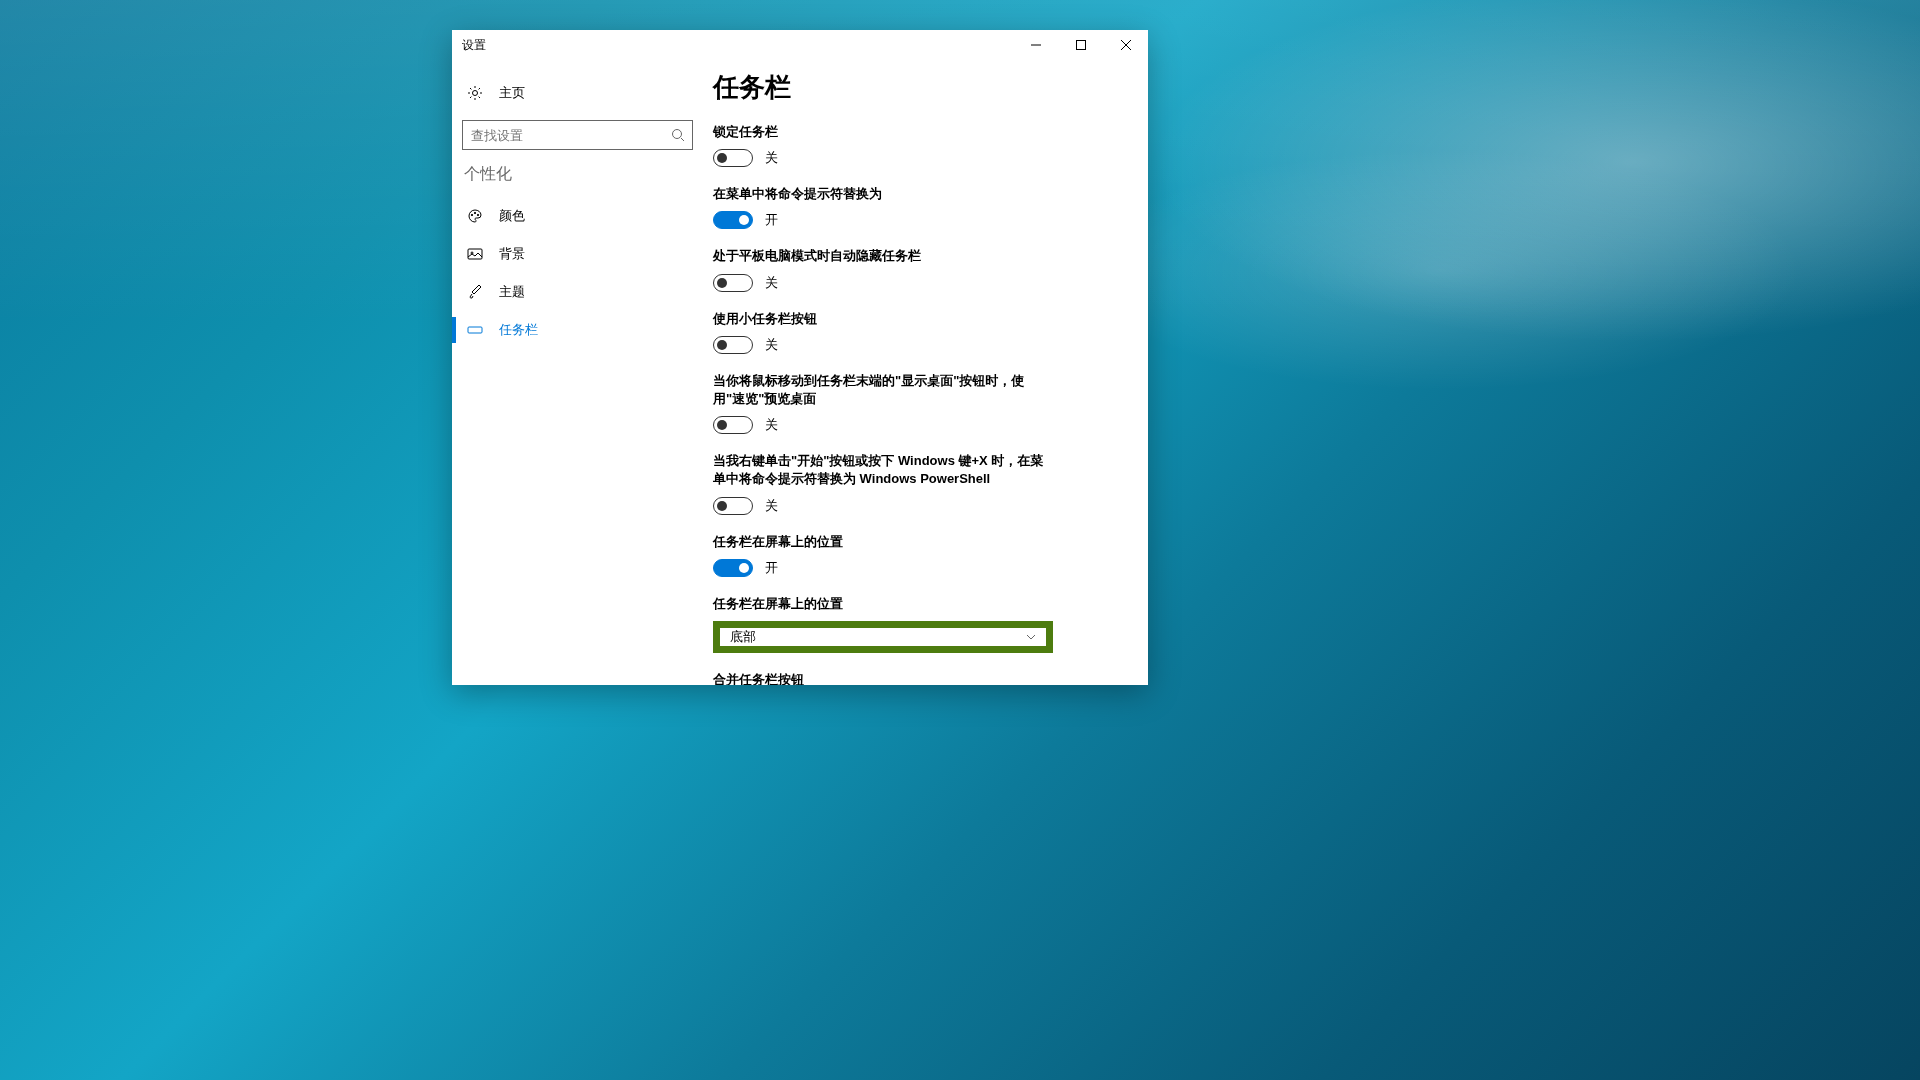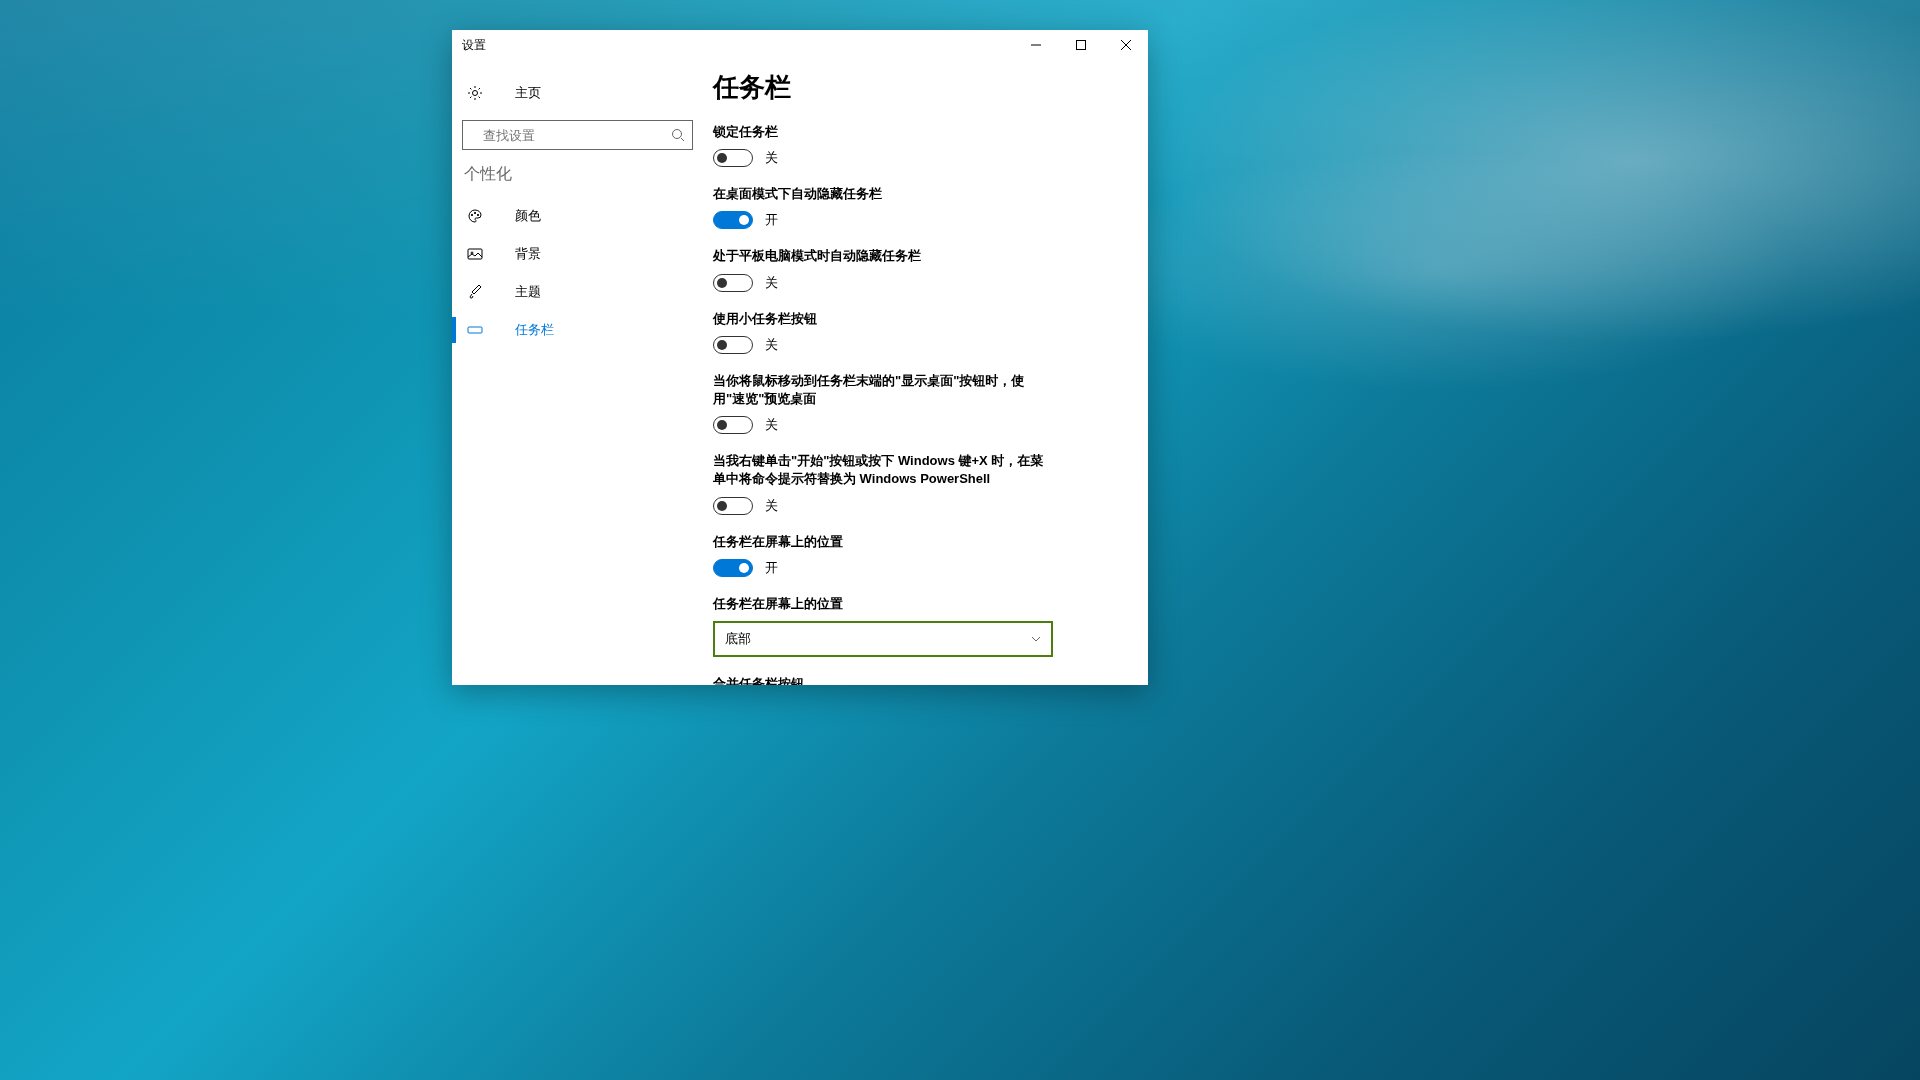--- a/index.html
+++ b/index.html
@@ -60,40 +60,40 @@
   flex-direction: column;
 }
 .nav-item {
   display: flex;
   align-items: center;
   height: 38px;
   padding-left: 15px;
   font-size: 13px;
   color: #000;
   cursor: pointer;
-  gap: 32px;
+  gap: 16px;
   position: relative;
 }
 .nav-item.active { color: #0078d7; }
 .nav-item.active::before {
   content: "";
   position: absolute;
   left: 0; top: 6px; bottom: 6px;
   width: 4px;
   background: #0078d7;
 }
 .nav-icon { width: 16px; height: 16px; display: flex; align-items: center; justify-content: center; }
 .nav-icon svg { width: 16px; height: 16px; }
 .search-wrap { padding: 0 10px; margin: 8px 0 14px 0; }
 .search-box {
   width: 100%;
   height: 30px;
   border: 1px solid #666;
   background: #fff;
-  padding: 0 30px 0 20px;
+  padding: 0 30px 0 8px;
   font-size: 13px;
   position: relative;
 }
 .search-container { position: relative; }
 .search-icon-pos {
   position: absolute; right: 8px; top: 50%; transform: translateY(-50%);
   width: 14px; height: 14px;
 }
 .category-label {
   padding-left: 12px;
@@ -130,25 +130,25 @@
   border-color: #0078d7;
 }
 .toggle.on .knob {
   background: #fff;
   left: auto; right: 3px;
 }
 .toggle-state { font-size: 13px; }
 .dropdown {
   width: 340px;
   height: 30px;
-  border: 2px solid #4d7c0f;
+  border: 7px solid #4d7c0f;
   display: flex;
   align-items: center;
   justify-content: space-between;
-  padding: 16px 10px;
+  padding: 9px 10px;
   font-size: 13px;
   cursor: pointer;
   margin-top: 6px;
 }
 </style>
 </head>
 <body>
 
 <div class="ocean-overlay"></div>
 
@@ -246,21 +246,21 @@
           <div class="setting">
             <div class="setting-label">锁定任务栏</div>
             <div class="toggle-row">
               <div class="toggle">
                 <div class="knob"></div>
               </div>
               <div class="toggle-state">关</div>
             </div>
           </div>
           <div class="setting">
-            <div class="setting-label">在桌面模式下自动隐藏任务栏</div>
+            <div class="setting-label">在菜单中将命令提示符替换为</div>
             <div class="toggle-row">
               <div class="toggle on">
                 <div class="knob"></div>
               </div>
               <div class="toggle-state">开</div>
             </div>
           </div>
           <div class="setting">
             <div class="setting-label">处于平板电脑模式时自动隐藏任务栏</div>
             <div class="toggle-row">

